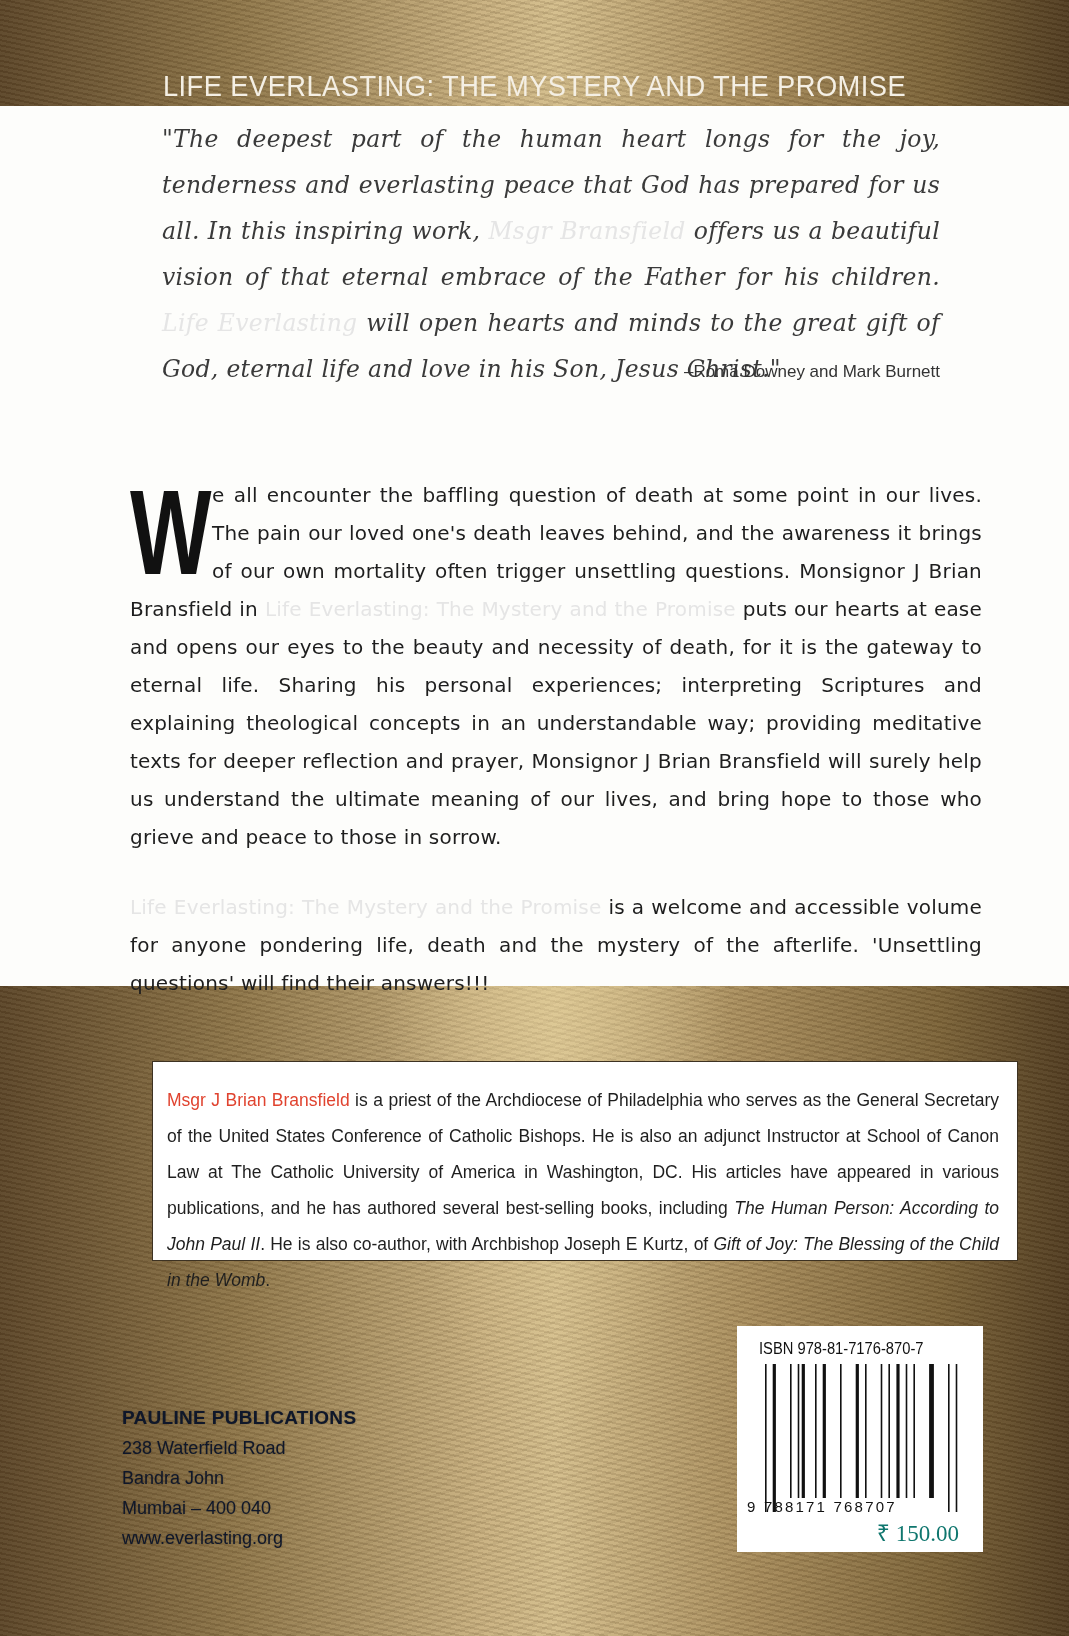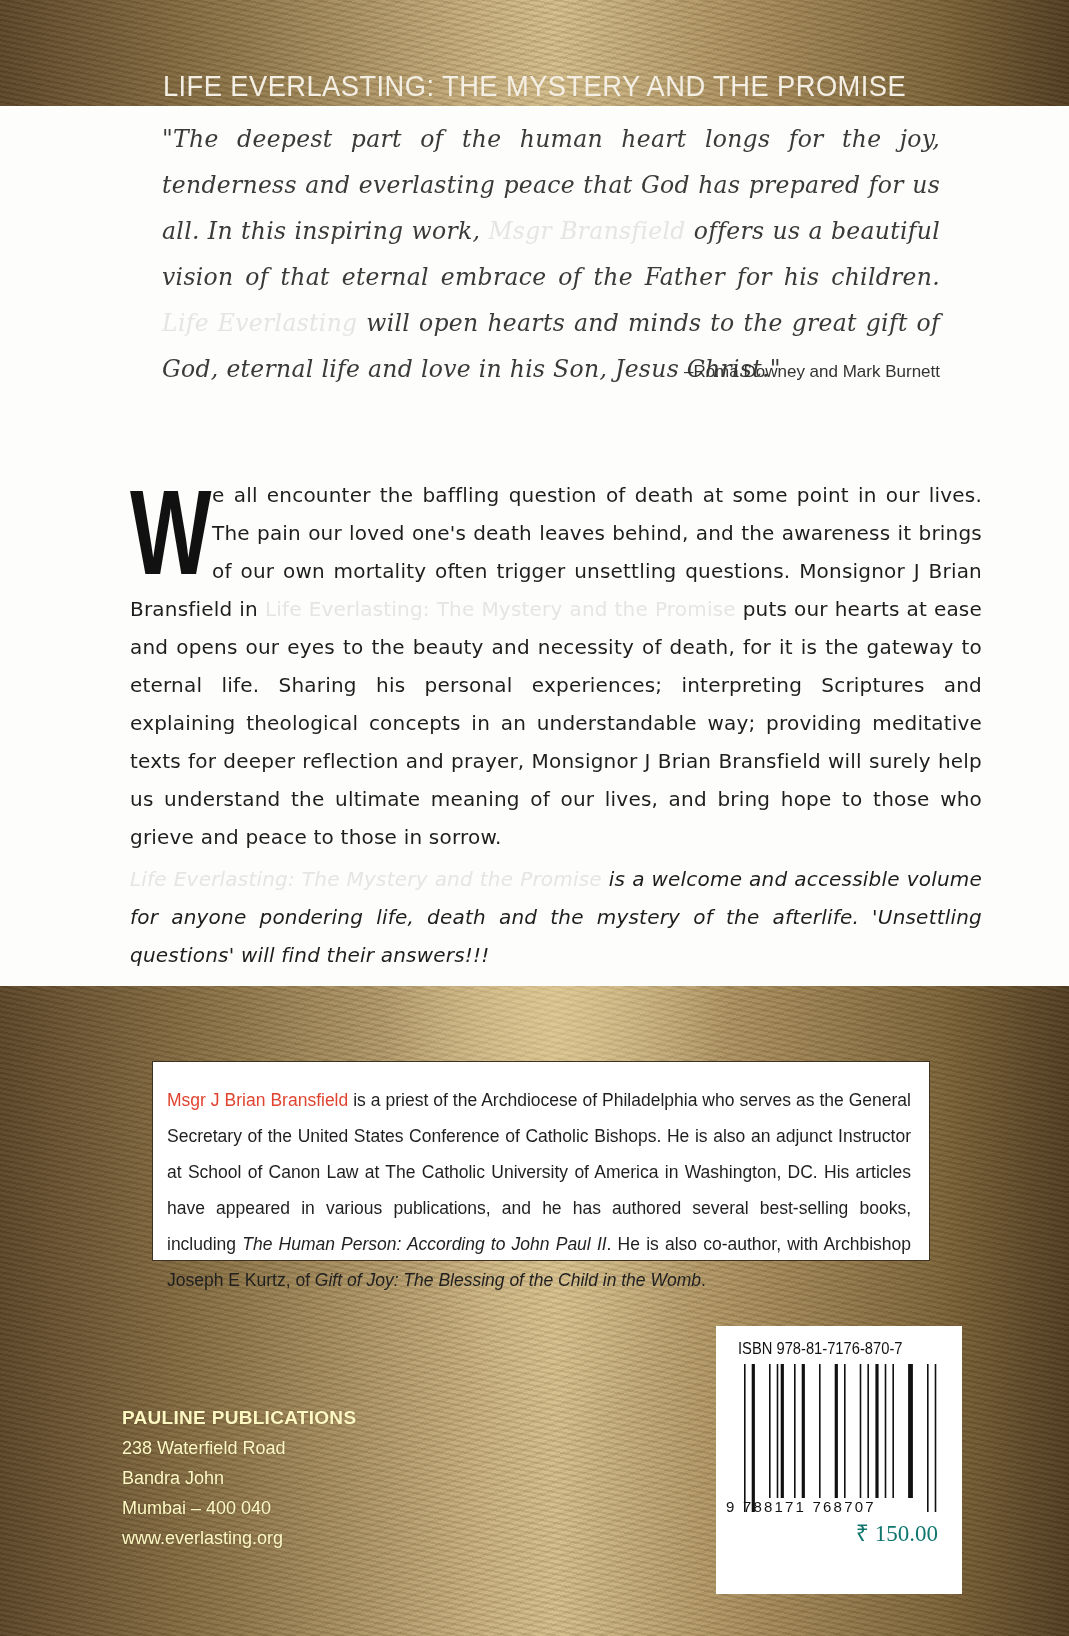--- a/index.html
+++ b/index.html
@@ -24,32 +24,32 @@
   .quote { position:absolute; left:162px; width:778px; top:116px; font-family:"DejaVu Serif", serif; font-style:italic;
            font-size:23.5px; line-height:46px; color:#3a3a3a; text-align:justify; letter-spacing:0.3px; }
   .red { color:#e5e5e5; }
   .attrib { position:absolute; right:129px; top:360px; text-align:center; font-family:"Liberation Sans", sans-serif;
             font-size:17px; color:#333; line-height:24px; }
 
   .body-text { position:absolute; left:130px; width:852px; top:476px; font-family:"DejaVu Sans", sans-serif;
                font-size:20px; line-height:38px; color:#1e1e1e; text-align:justify; letter-spacing:0.2px; }
   .dropcap { float:left; font-family:"Liberation Sans", sans-serif; font-weight:bold; font-size:120px; line-height:96px;
              margin:8px 8px 0 0; color:#111; transform:scaleX(0.72); transform-origin:left; width:74px; }
-  .para2 { margin-top:4px;font-style:italic; }
+  .para2 { margin-top:32px; }
 
-  .bio-box { position:absolute; left:152px; top:1061px; width:778px; height:200px; background:#fff; border:1px solid #3d3222;
+  .bio-box { position:absolute; left:152px; top:1061px; width:866px; height:200px; background:#fff; border:1px solid #3d3222;
              padding:20px 18px 15px 14px; box-sizing:border-box; }
   .bio { font-family:"Liberation Sans", sans-serif; font-size:17.5px; line-height:36px; color:#1f1f1f; text-align:justify; }
   .bio .red { color:#e0432f; }
   .bio i { font-style:italic; }
 
-  .publisher { position:absolute; left:122px; top:1403px; color:#fef9c3; font-family:"Liberation Sans", sans-serif; font-size:18px; line-height:30px; text-shadow:0 0 2px rgba(0,0,0,0.25); }
+  .publisher { position:absolute; left:122px; top:1403px; color:#0f172a; font-family:"Liberation Sans", sans-serif; font-size:18px; line-height:30px; text-shadow:0 0 2px rgba(0,0,0,0.25); }
   .publisher .pub-name { font-weight:bold; font-size:19px; letter-spacing:0.3px; }
 
-  .barcode-box { position:absolute; left:716px; top:1326px; width:246px; height:268px; background:#fff; }
+  .barcode-box { position:absolute; left:737px; top:1326px; width:246px; height:226px; background:#fff; }
   .isbn { position:absolute; left:22px; top:14px; font-family:"Liberation Sans", sans-serif; font-size:16px; color:#111; transform:scaleX(0.92); transform-origin:left; }
   .bars { position:absolute; left:28px; top:38px; width:200px; height:148px; }
   .ean { position:absolute; left:10px; top:172px; font-family:"Liberation Sans", sans-serif; font-size:15px; color:#111; letter-spacing:2.2px; background:transparent; }
   .price { position:absolute; right:24px; top:190px; font-family:"Liberation Serif", serif; font-size:23px; color:#0f766e; }
 </style>
 </head>
 <body>
 
 <div class="bg"></div>
 

